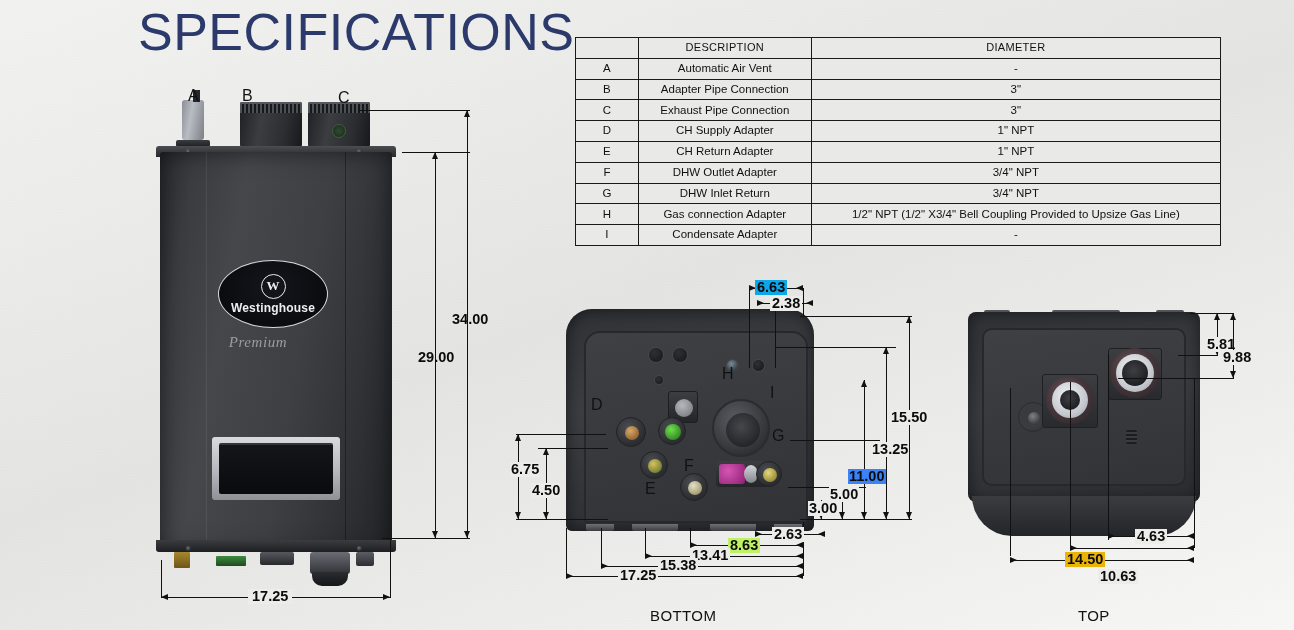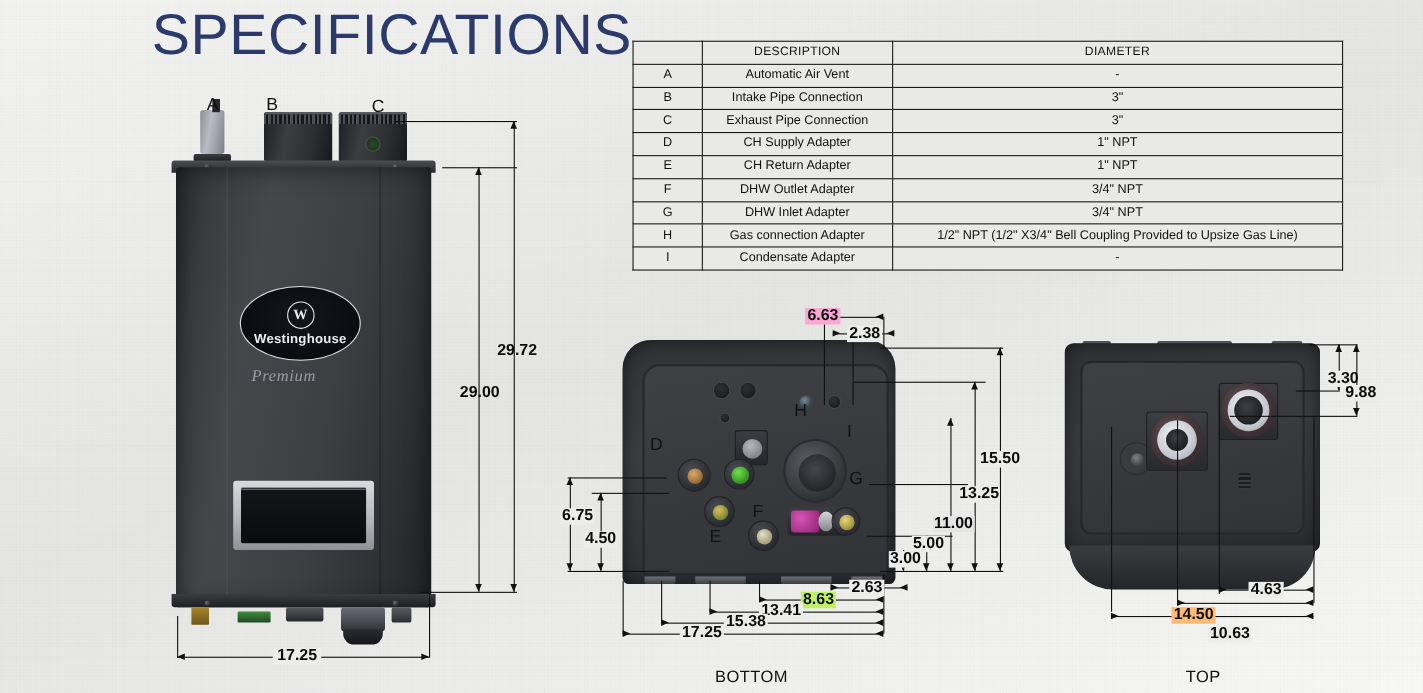--- a/index.html
+++ b/index.html
@@ -307,21 +307,21 @@
     </tr>
   </thead>
   <tbody>
     <tr>
       <td>A</td>
       <td>Automatic Air Vent</td>
       <td>-</td>
     </tr>
     <tr>
       <td>B</td>
-      <td>Intake Pipe Connection</td>
+      <td>Adapter Pipe Connection</td>
       <td>3"</td>
     </tr>
     <tr>
       <td>C</td>
       <td>Exhaust Pipe Connection</td>
       <td>3"</td>
     </tr>
     <tr>
       <td>D</td>
       <td>CH Supply Adapter</td>
@@ -332,21 +332,21 @@
       <td>CH Return Adapter</td>
       <td>1" NPT</td>
     </tr>
     <tr>
       <td>F</td>
       <td>DHW Outlet Adapter</td>
       <td>3/4" NPT</td>
     </tr>
     <tr>
       <td>G</td>
-      <td>DHW Inlet Adapter</td>
+      <td>DHW Inlet Return</td>
       <td>3/4" NPT</td>
     </tr>
     <tr>
       <td>H</td>
       <td>Gas connection Adapter</td>
       <td>1/2" NPT (1/2" X3/4" Bell Coupling Provided to Upsize Gas Line)</td>
     </tr>
     <tr>
       <td>I</td>
       <td>Condensate Adapter</td>
@@ -408,21 +408,21 @@
 <div class="ln lnh" style="left:382px; top:538px; width:88px;"></div>
 
 <div class="ln lnv" style="left:467px; top:110px; height:428px;"></div>
 <div class="arw arw-u" style="left:464px; top:110px;"></div>
 <div class="arw arw-d" style="left:464px; top:531px;"></div>
 
 <div class="ln lnv" style="left:435px; top:152px; height:386px;"></div>
 <div class="arw arw-u" style="left:432px; top:152px;"></div>
 <div class="arw arw-d" style="left:432px; top:531px;"></div>
 
-<div class="dim-txt" style="left:452px; top:312px;">29.72</div>
+<div class="dim-txt" style="left:452px; top:312px;">34.00</div>
 <div class="dim-txt" style="left:418px; top:350px;">29.00</div>
 
 <div class="ln lnv" style="left:161px; top:560px; height:38px;"></div>
 <div class="ln lnv" style="left:390px; top:540px; height:58px;"></div>
 <div class="ln lnh" style="left:161px; top:597px; width:229px;"></div>
 <div class="arw arw-l" style="left:161px; top:594px;"></div>
 <div class="arw arw-r" style="left:383px; top:594px;"></div>
 <div class="dim-txt" style="left:248px; top:589px; background:#ececeb; padding:0 4px;">17.25</div>
 
 <div id="bottom-view">
@@ -481,21 +481,21 @@
 <div class="callout" style="left:772px; top:428px;">G</div>
 <div class="callout" style="left:722px; top:366px;">H</div>
 <div class="callout" style="left:770px; top:385px;">I</div>
 
 <div class="ln lnv" style="left:749px; top:288px; height:80px;"></div>
 <div class="ln lnv" style="left:775px; top:300px; height:68px;"></div>
 <div class="ln lnv" style="left:803px; top:288px; height:28px;"></div>
 <div class="ln lnh" style="left:749px; top:288px; width:54px;"></div>
 <div class="arw arw-r" style="left:749px; top:285px;"></div>
 <div class="arw arw-l" style="left:796px; top:285px;"></div>
-<div class="dim-txt" style="left:732px; top:280px; background:#f9a8d4; padding:0 2px;">6.63</div>
+<div class="dim-txt" style="left:755px; top:280px; background:#0ea5e9; padding:0 2px;">6.63</div>
 
 <div class="ln lnh" style="left:757px; top:303px; width:56px;"></div>
 <div class="arw arw-r" style="left:757px; top:300px;"></div>
 <div class="arw arw-l" style="left:806px; top:300px;"></div>
 <div class="dim-txt" style="left:770px; top:296px; background:#ececeb; padding:0 2px;">2.38</div>
 
 <div class="ln lnh" style="left:516px; top:434px; width:90px;"></div>
 <div class="ln lnh" style="left:538px; top:448px; width:70px;"></div>
 <div class="ln lnh" style="left:516px; top:519px; width:92px;"></div>
 
@@ -521,21 +521,21 @@
 <div class="dim-txt" style="left:890px; top:410px; background:#ececeb; padding:0 1px;">15.50</div>
 
 <div class="ln lnv" style="left:886px; top:347px; height:172px;"></div>
 <div class="arw arw-u" style="left:883px; top:347px;"></div>
 <div class="arw arw-d" style="left:883px; top:512px;"></div>
 <div class="dim-txt" style="left:871px; top:442px; background:#ececeb; padding:0 1px;">13.25</div>
 
 <div class="ln lnv" style="left:864px; top:380px; height:139px;"></div>
 <div class="arw arw-u" style="left:861px; top:380px;"></div>
 <div class="arw arw-d" style="left:861px; top:512px;"></div>
-<div class="dim-txt" style="left:848px; top:469px; background:#e5e5e5; padding:0 1px;">11.00</div>
+<div class="dim-txt" style="left:848px; top:469px; background:#3b82f6; padding:0 1px;">11.00</div>
 
 <div class="ln lnv" style="left:842px; top:487px; height:32px;"></div>
 <div class="arw arw-u" style="left:839px; top:487px;"></div>
 <div class="arw arw-d" style="left:839px; top:512px;"></div>
 <div class="dim-txt" style="left:829px; top:487px; background:#ececeb; padding:0 1px;">5.00</div>
 
 <div class="ln lnv" style="left:821px; top:500px; height:19px;"></div>
 <div class="arw arw-d" style="left:818px; top:512px;"></div>
 <div class="dim-txt" style="left:808px; top:501px; background:#ececeb; padding:0 1px;">3.00</div>
 
@@ -601,21 +601,21 @@
   <div class="tv-skirt"></div>
 </div>
 
 <div class="ln lnh" style="left:1190px; top:313px; width:44px;"></div>
 <div class="ln lnh" style="left:1118px; top:378px; width:116px;"></div>
 <div class="ln lnh" style="left:1178px; top:355px; width:40px;"></div>
 
 <div class="ln lnv" style="left:1217px; top:313px; height:42px;"></div>
 <div class="arw arw-u" style="left:1214px; top:313px;"></div>
 <div class="arw arw-d" style="left:1214px; top:348px;"></div>
-<div class="dim-txt" style="left:1206px; top:337px; background:#ececeb; padding:0 1px;">3.30</div>
+<div class="dim-txt" style="left:1206px; top:337px; background:#ececeb; padding:0 1px;">5.81</div>
 
 <div class="ln lnv" style="left:1233px; top:313px; height:65px;"></div>
 <div class="arw arw-u" style="left:1230px; top:313px;"></div>
 <div class="arw arw-d" style="left:1230px; top:371px;"></div>
 <div class="dim-txt" style="left:1222px; top:350px; background:#ececeb; padding:0 1px;">9.88</div>
 
 <div class="ln lnv" style="left:1010px; top:388px; height:168px;"></div>
 <div class="ln lnv" style="left:1070px; top:382px; height:166px;"></div>
 <div class="ln lnv" style="left:1108px; top:354px; height:186px;"></div>
 <div class="ln lnv" style="left:1194px; top:378px; height:170px;"></div>
@@ -626,15 +626,15 @@
 <div class="dim-txt" style="left:1135px; top:529px; background:#ececeb; padding:0 2px;text-align:right;">4.63</div>
 
 <div class="ln lnh" style="left:1070px; top:548px; width:124px;"></div>
 <div class="arw arw-r" style="left:1070px; top:545px;"></div>
 <div class="arw arw-l" style="left:1187px; top:545px;"></div>
 <div class="dim-txt" style="left:1098px; top:569px; background:#ececeb; padding:0 2px;">10.63</div>
 
 <div class="ln lnh" style="left:1010px; top:560px; width:184px;"></div>
 <div class="arw arw-r" style="left:1010px; top:557px;"></div>
 <div class="arw arw-l" style="left:1187px; top:557px;"></div>
-<div class="dim-txt" style="left:1065px; top:552px; background:#fdba74; padding:0 2px;">14.50</div>
+<div class="dim-txt" style="left:1065px; top:552px; background:#eab308; padding:0 2px;">14.50</div>
 
 <div class="view-cap" style="left:1078px; top:607px;">TOP</div>
 
 </body></html>

